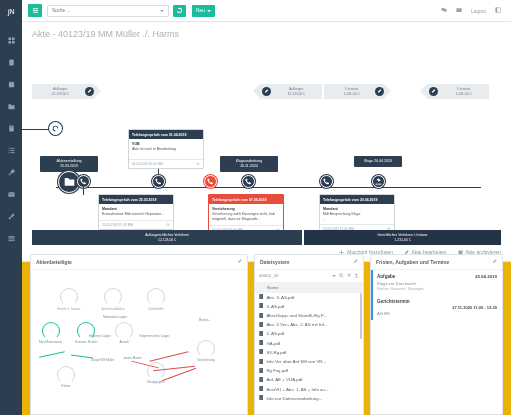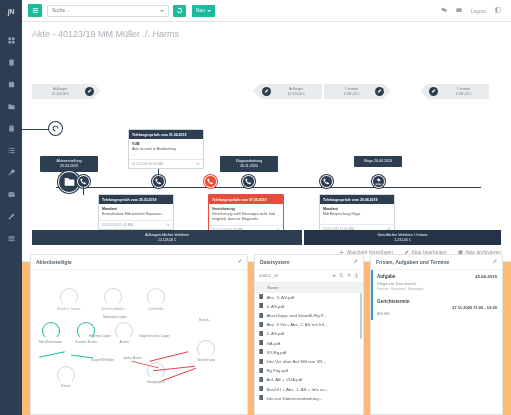--- a/index.html
+++ b/index.html
@@ -66,21 +66,21 @@
   .topbar-right {
     margin-left: auto; display: flex; align-items: center; gap: 9px;
     padding-right: 4px;
   }
   .topbar-right svg { width: 6px; height: 6px; fill: #9aa3ab; }
   .topbar-right .logout { font-size: 5px; color: #9aa3ab; }
 
   
   .content {
     position: absolute; left: 22px; top: 22px; right: 0; bottom: 0;
-    background: #fdba74; overflow: hidden;
+    background: #eab308; overflow: hidden;
   }
   .page-title {
     padding: 7px 10px 5px 10px; font-size: 9px; color: #aab2b9; font-weight: normal;
     background: #fff;
   }
 
   
   .timeline-card {
     background: #fff; margin: 0; position: relative;
     height: 218px; border-bottom: 1px solid #e2e5e8;

